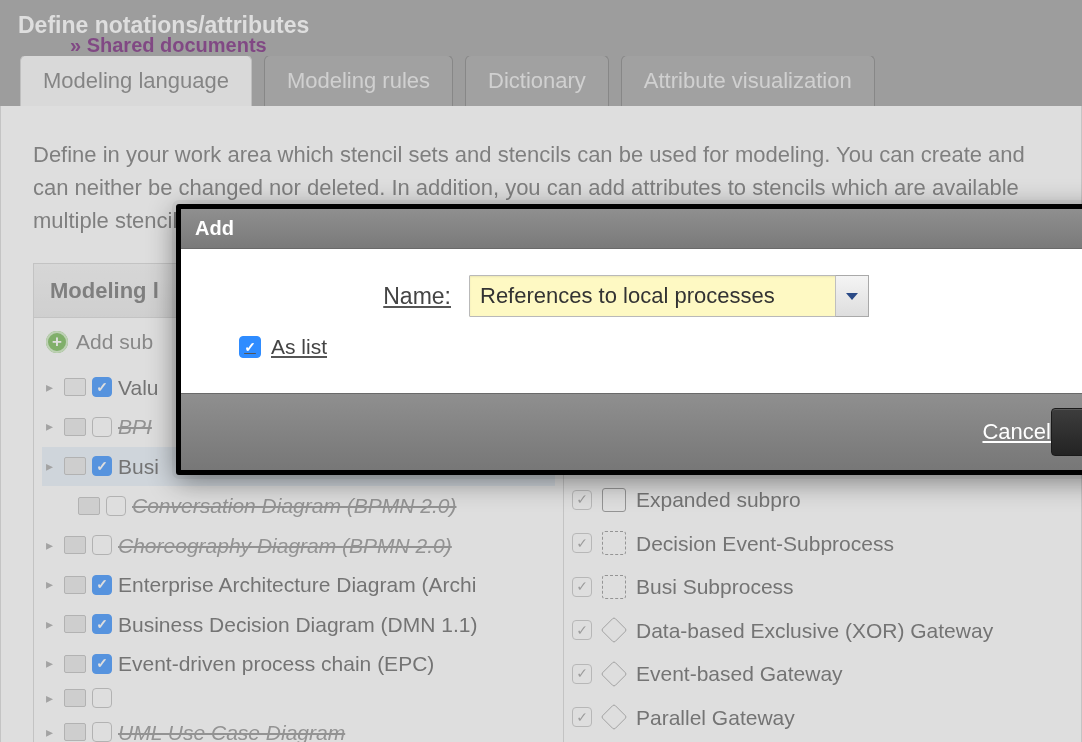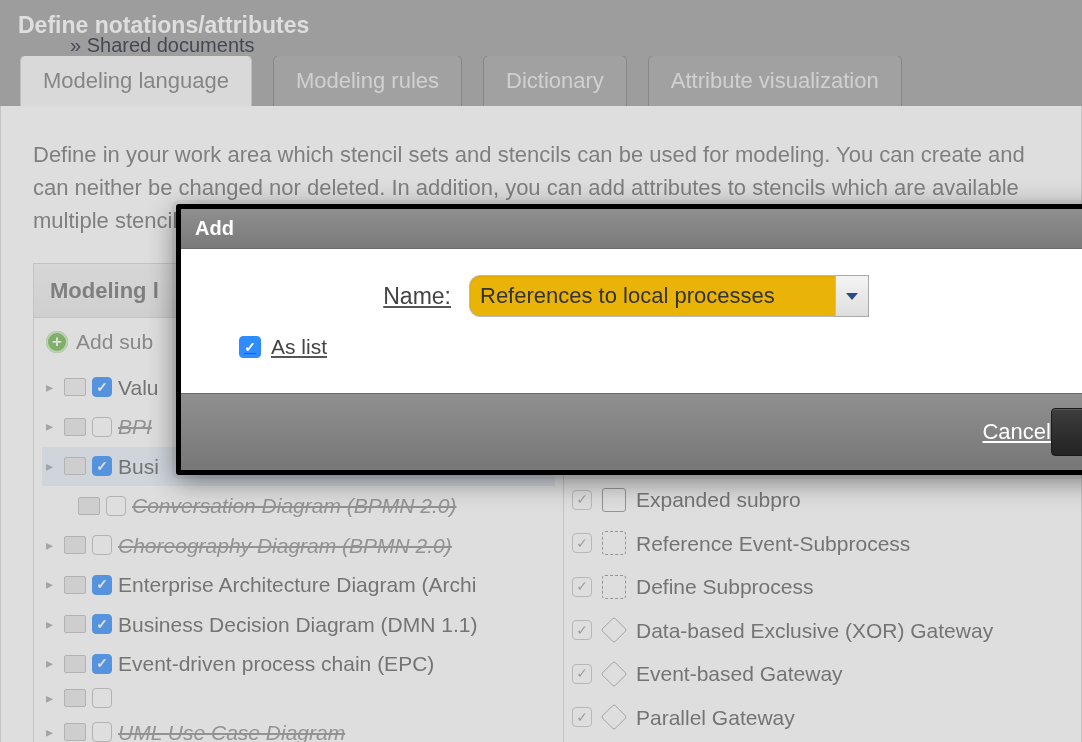--- a/index.html
+++ b/index.html
@@ -20,28 +20,28 @@
     padding: 12px 16px 6px 18px;
     color: #fff;
     font-size: 23px;
     font-weight: 700;
     background:#9b9b9b;
     position: relative;
   }
   .shared-doc-shadow {
     position: absolute;
     top: 34px; left: 70px;
-    color: #0f172a;
+    color: #701a75;
     font-size: 20px;
-    font-weight: 400;
+    font-weight: 700;
   }
 
   .tabrow {
     display:flex;
-    gap: 21px;
+    gap: 12px;
     padding-left: 20px;
     background:#9b9b9b;
     height: 50px;
     align-items:flex-end;
   }
   .tab {
     padding: 12px 22px;
     font-size: 22px;
     color: #eaeaea;
     background: rgba(255,255,255,0.08);
@@ -170,22 +170,22 @@
   .frow { display:flex; align-items:center; margin-bottom: 18px; }
   .flabel {
     width: 260px; text-align:right; padding-right: 18px;
     font-size:23px; color:#444;
   }
   .finput-wrap { position:relative; width: 400px; }
   .finput {
     width: 100%; height: 42px;
     padding: 6px 40px 6px 10px;
     font-size:22px;
-    border:1px solid #b9b9b9; border-radius:11px;
-    background:#eab308; box-shadow: inset 0 1px 2px rgba(0,0,0,0.08);
+    border:1px solid #b9b9b9; border-radius:1px;
+    background:#fef9c3; box-shadow: inset 0 1px 2px rgba(0,0,0,0.08);
     color:#333;
   }
   .drop-btn {
     position:absolute; right:0; top:0;
     width:34px; height:42px;
     border:1px solid #a9a9a9; border-left:1px solid #bfbfbf;
     background:linear-gradient(#f4f4f4,#dedede);
     display:flex;align-items:center;justify-content:center;
     cursor:pointer;
   }
@@ -314,26 +314,26 @@
         <div class="r-list">
           <div style="height:150px"></div>
           <div class="r-item">
             <span class="rck">✓</span>
             <span class="r-ico"></span>
             <span>Expanded subpro</span>
           </div>
           <div class="r-item">
             <span class="rck">✓</span>
             <span class="r-ico dashed"></span>
-            <span>Reference Event-Subprocess</span>
+            <span>Decision Event-Subprocess</span>
           </div>
           <div class="r-item">
             <span class="rck">✓</span>
             <span class="r-ico dashed"></span>
-            <span>Define Subprocess</span>
+            <span>Busi Subprocess</span>
           </div>
           <div class="r-item">
             <span class="rck">✓</span>
             <span class="r-ico diamond"></span>
             <span>Data-based Exclusive (XOR) Gateway</span>
           </div>
           <div class="r-item">
             <span class="rck">✓</span>
             <span class="r-ico diamond"></span>
             <span>Event-based Gateway</span>

